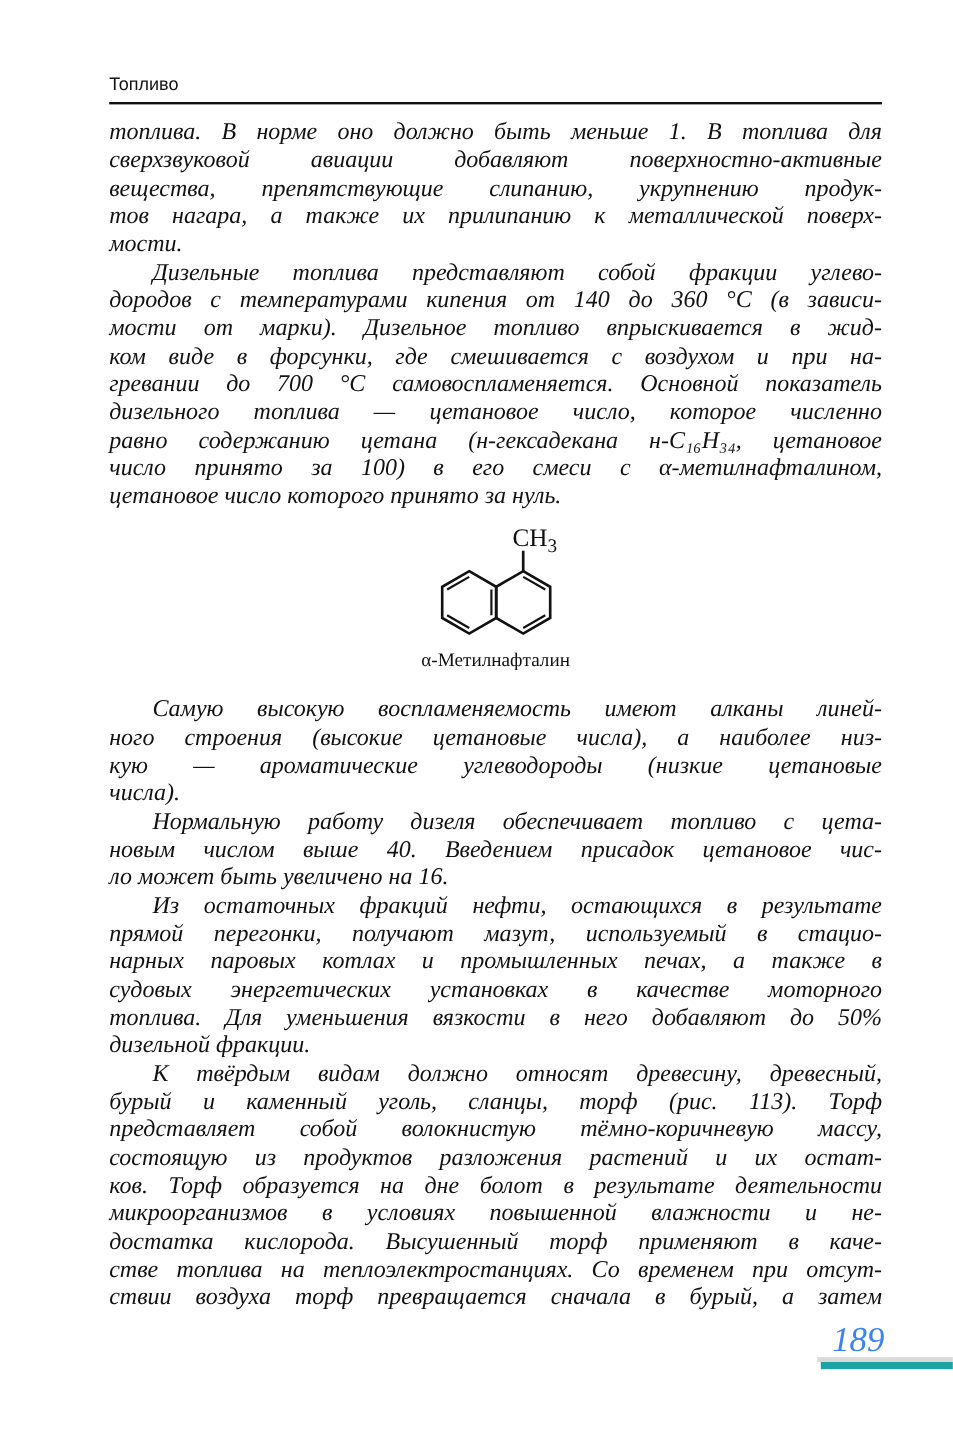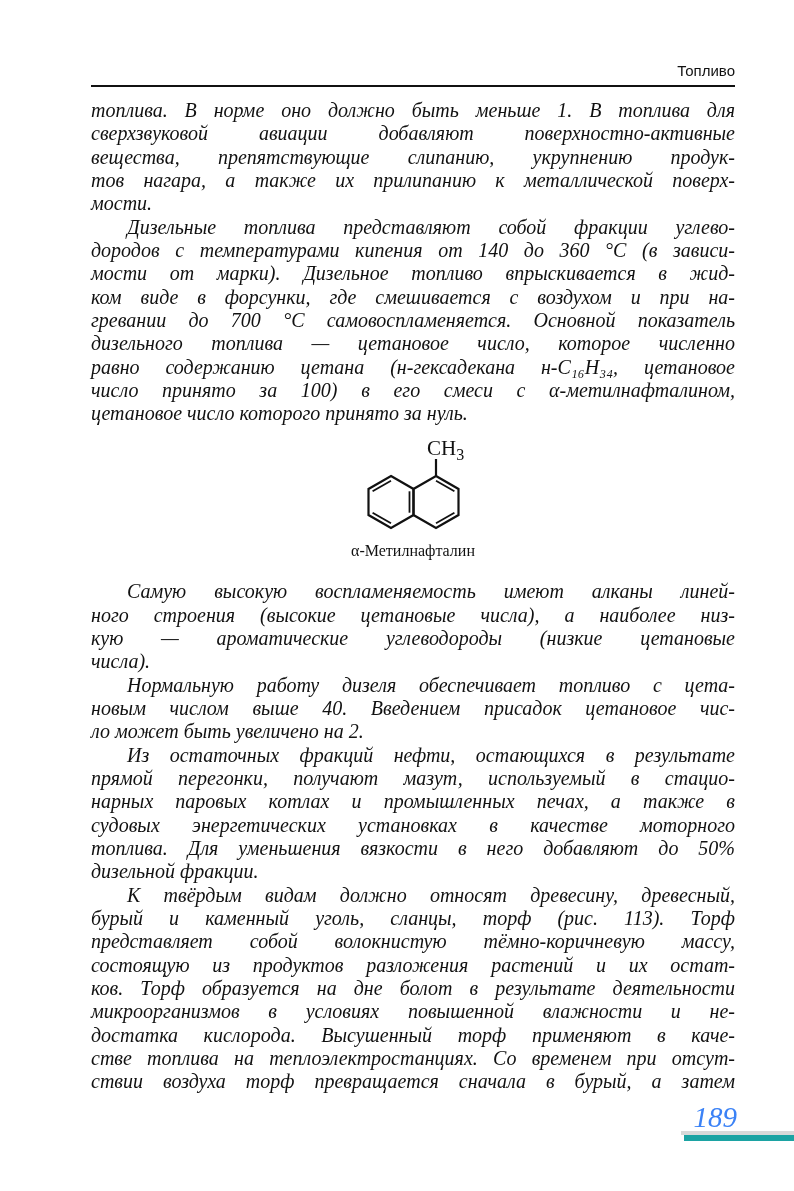--- a/index.html
+++ b/index.html
@@ -5,21 +5,21 @@
   html,body{margin:0;padding:0;}
   body{
     width:794px;height:1191px;position:relative;background:#ffffff;
     font-family:"Liberation Serif","DejaVu Serif",serif;color:#111111;
     overflow:hidden;
   }
   .content{
     position:absolute;left:91px;top:62px;width:644px;
   }
   .running-title{
-    text-align:right;
+    text-align:left;
     font-family:"Liberation Sans","DejaVu Sans",sans-serif;
     font-size:15px;line-height:18px;color:#111;
   }
   .header-rule{
     border:0;border-top:2px solid #111;margin:5px 0 0 0;width:100%;
   }
   .body-text{
     margin-top:12px;
     font-size:20px;line-height:23.35px;
   }
@@ -98,21 +98,21 @@
     <div id="paras-after">
         <div class="para">
           <div class="line indent">Самую высокую воспламеняемость имеют алканы линей-</div>
           <div class="line">ного строения (высокие цетановые числа), а наиболее низ-</div>
           <div class="line">кую — ароматические углеводороды (низкие цетановые</div>
           <div class="line last">числа).</div>
         </div>
         <div class="para">
           <div class="line indent">Нормальную работу дизеля обеспечивает топливо с цета-</div>
           <div class="line">новым числом выше 40. Введением присадок цетановое чис-</div>
-          <div class="line last">ло может быть увеличено на 2.</div>
+          <div class="line last">ло может быть увеличено на 16.</div>
         </div>
         <div class="para">
           <div class="line indent">Из остаточных фракций нефти, остающихся в результате</div>
           <div class="line">прямой перегонки, получают мазут, используемый в стацио-</div>
           <div class="line">нарных паровых котлах и промышленных печах, а также в</div>
           <div class="line">судовых энергетических установках в качестве моторного</div>
           <div class="line">топлива. Для уменьшения вязкости в него добавляют до 50%</div>
           <div class="line last">дизельной фракции.</div>
         </div>
         <div class="para">

